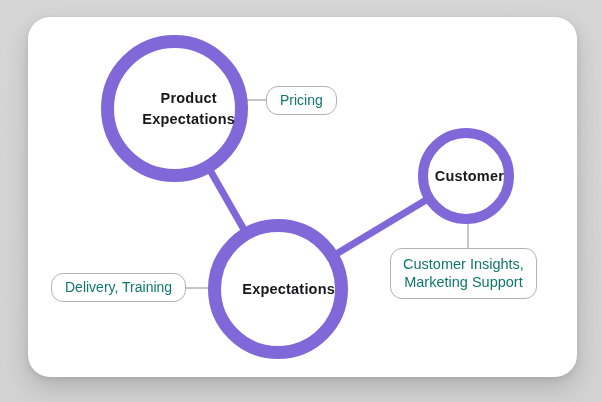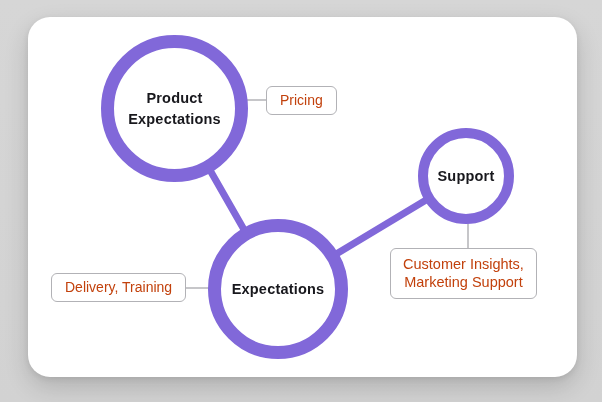--- a/index.html
+++ b/index.html
@@ -40,42 +40,42 @@
     stroke-width: 1.5;
   }
   .node {
     position: absolute;
     box-sizing: border-box;
     background: #ffffff;
     border: 13px solid #8168d9;
     border-radius: 50%;
     display: flex;
     align-items: center;
-    justify-content: center;
+    justify-content: flex-end;
     text-align: center;
     cursor: pointer;
   }
   .node-product { left: 73px;  top: 18px;  width: 147px; height: 147px; }
   .node-service { left: 180px; top: 202px; width: 140px; height: 140px; }
   .node-market  { left: 390px; top: 111px; width: 96px;  height: 96px; border-width: 10px; }
   .node-label {
     color: #18181d;
     font-size: 14.5px;
     font-weight: 600;
     line-height: 21px;
     letter-spacing: 0.2px;
   }
   .node-label span { display: block; }
   .tag {
     position: absolute;
     box-sizing: border-box;
     background: #ffffff;
     border: 1px solid #b2b2b6;
-    border-radius: 6px;
-    color: #c2410c;
+    border-radius: 12px;
+    color: #0f766e;
     font-size: 14px;
     line-height: 17px;
     padding: 5px 13px;
     text-align: center;
     white-space: nowrap;
     cursor: pointer;
   }
   .tag span { display: block; }
   .tag-pricing  { left: 238px; top: 69px; }
   .tag-delivery { left: 23px;  top: 256px; }
@@ -103,21 +103,21 @@
     </div>
 
     <div class="node node-service">
       <div class="node-label">
         <span>Expectations</span>
       </div>
     </div>
 
     <div class="node node-market">
       <div class="node-label">
-        <span>Support</span>
+        <span>Customer</span>
       </div>
     </div>
 
     <div class="tag tag-pricing">
       <span>Pricing</span>
     </div>
 
     <div class="tag tag-delivery">
       <span>Delivery, Training</span>
     </div>

